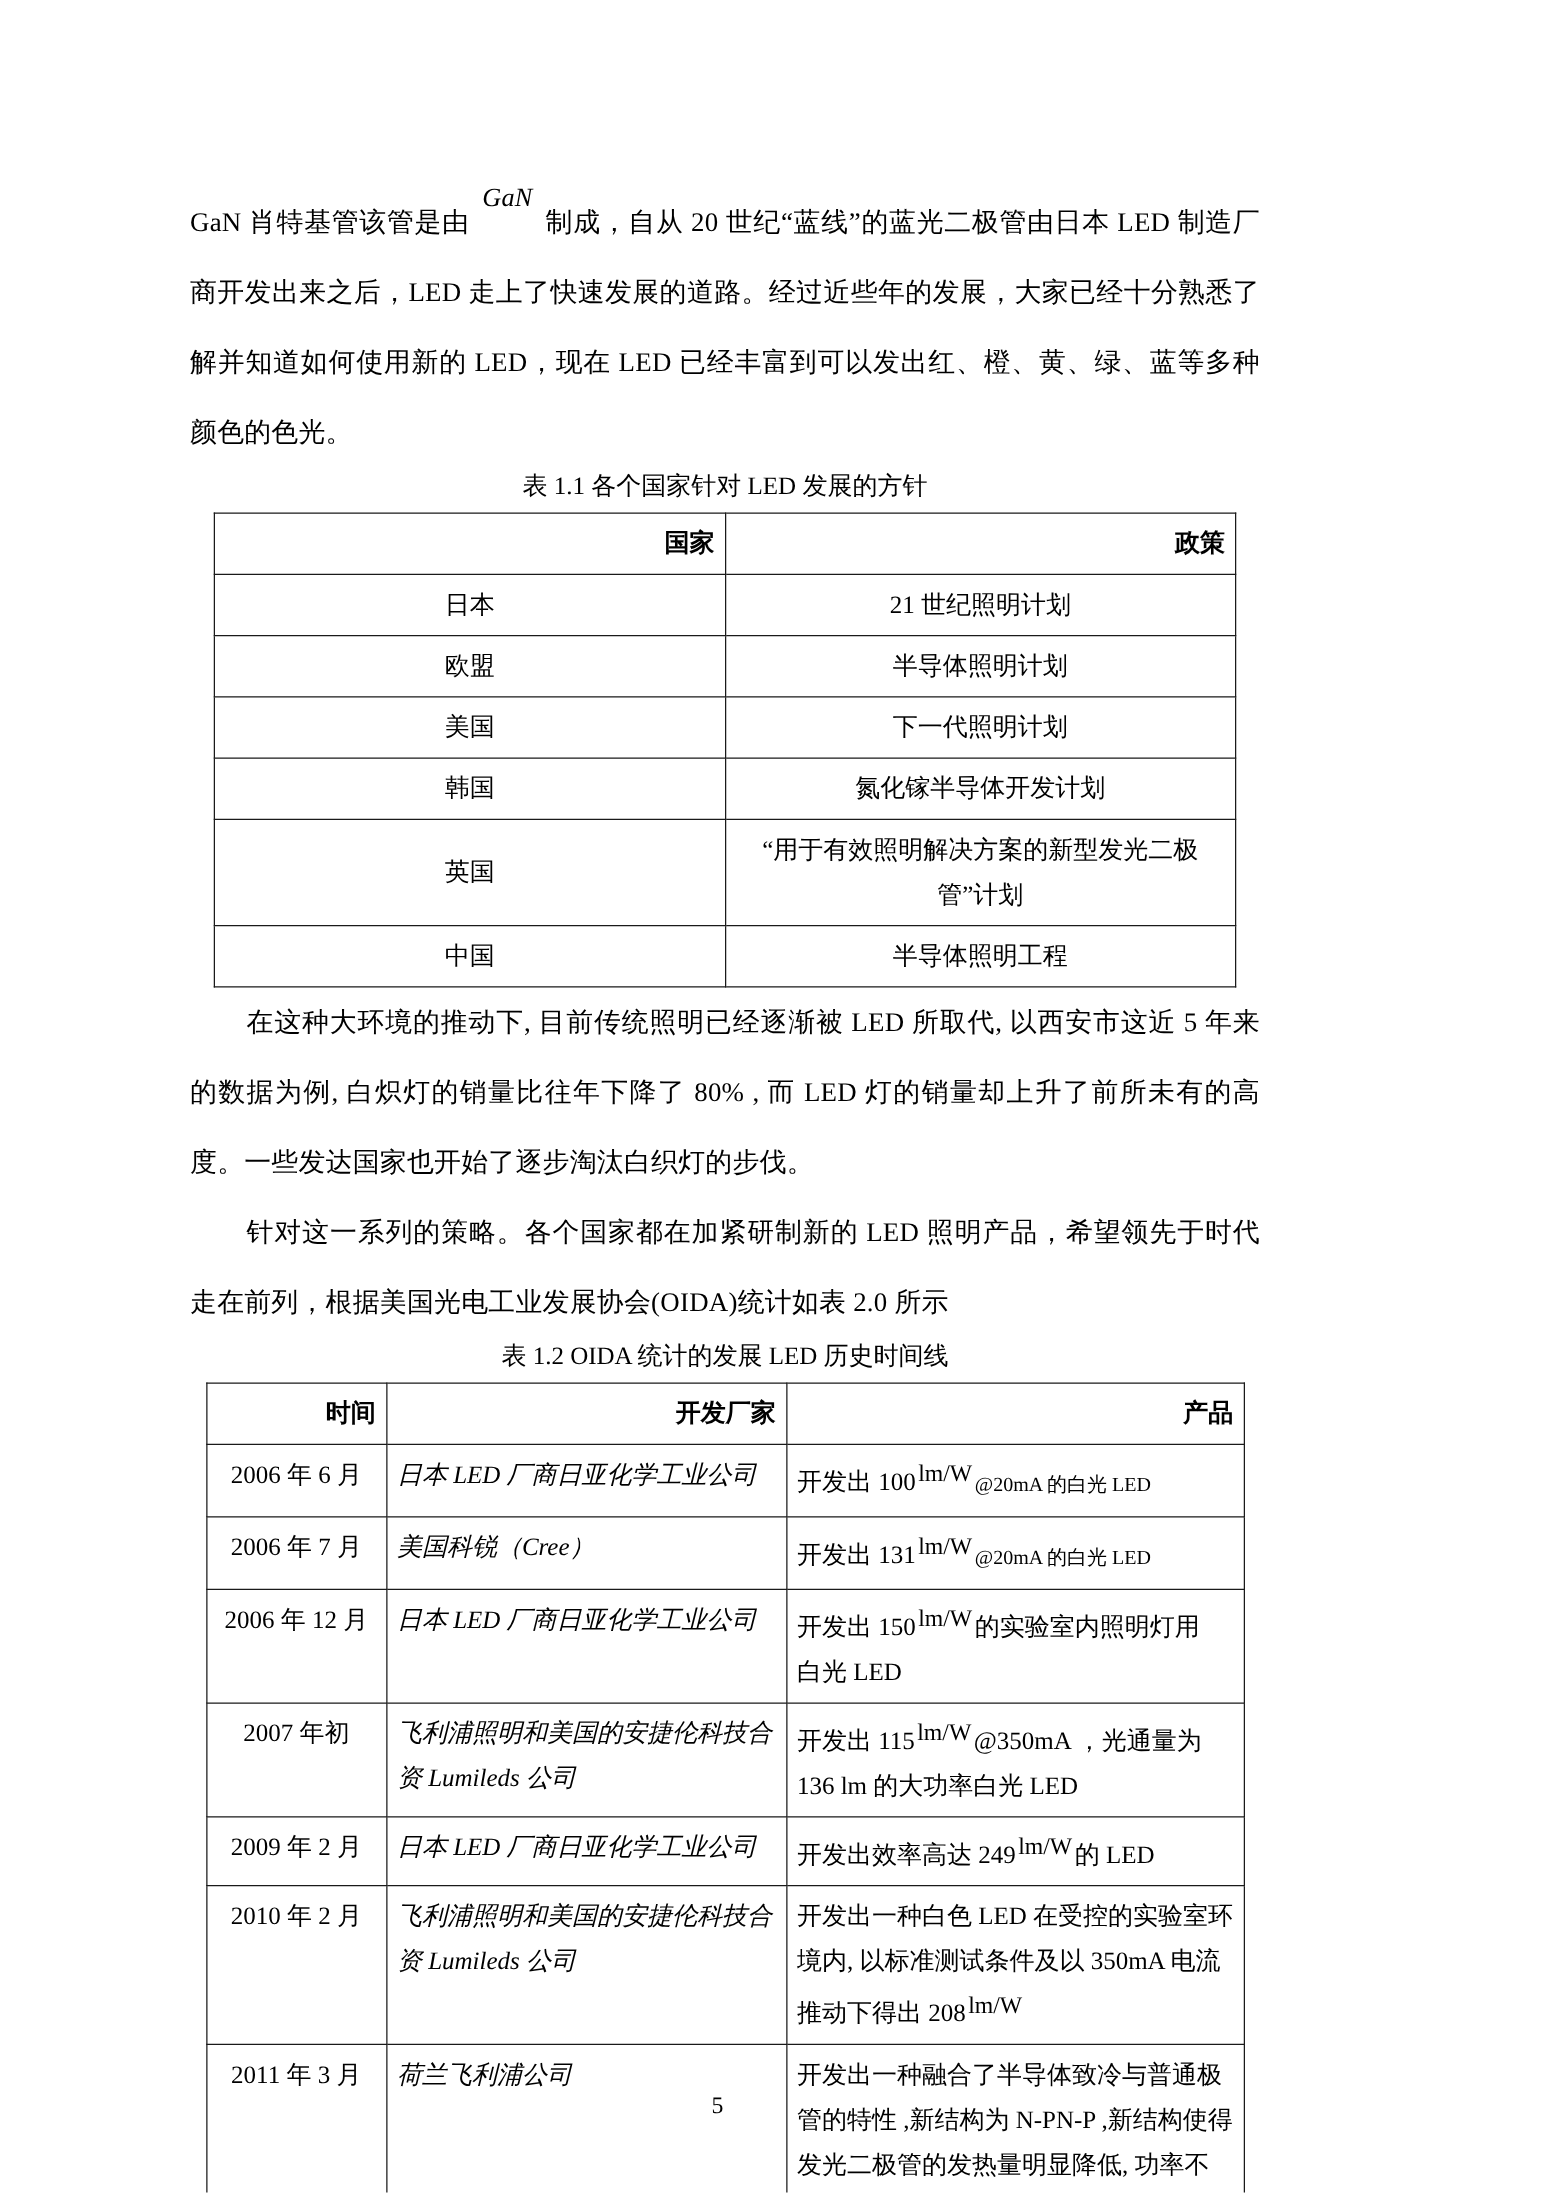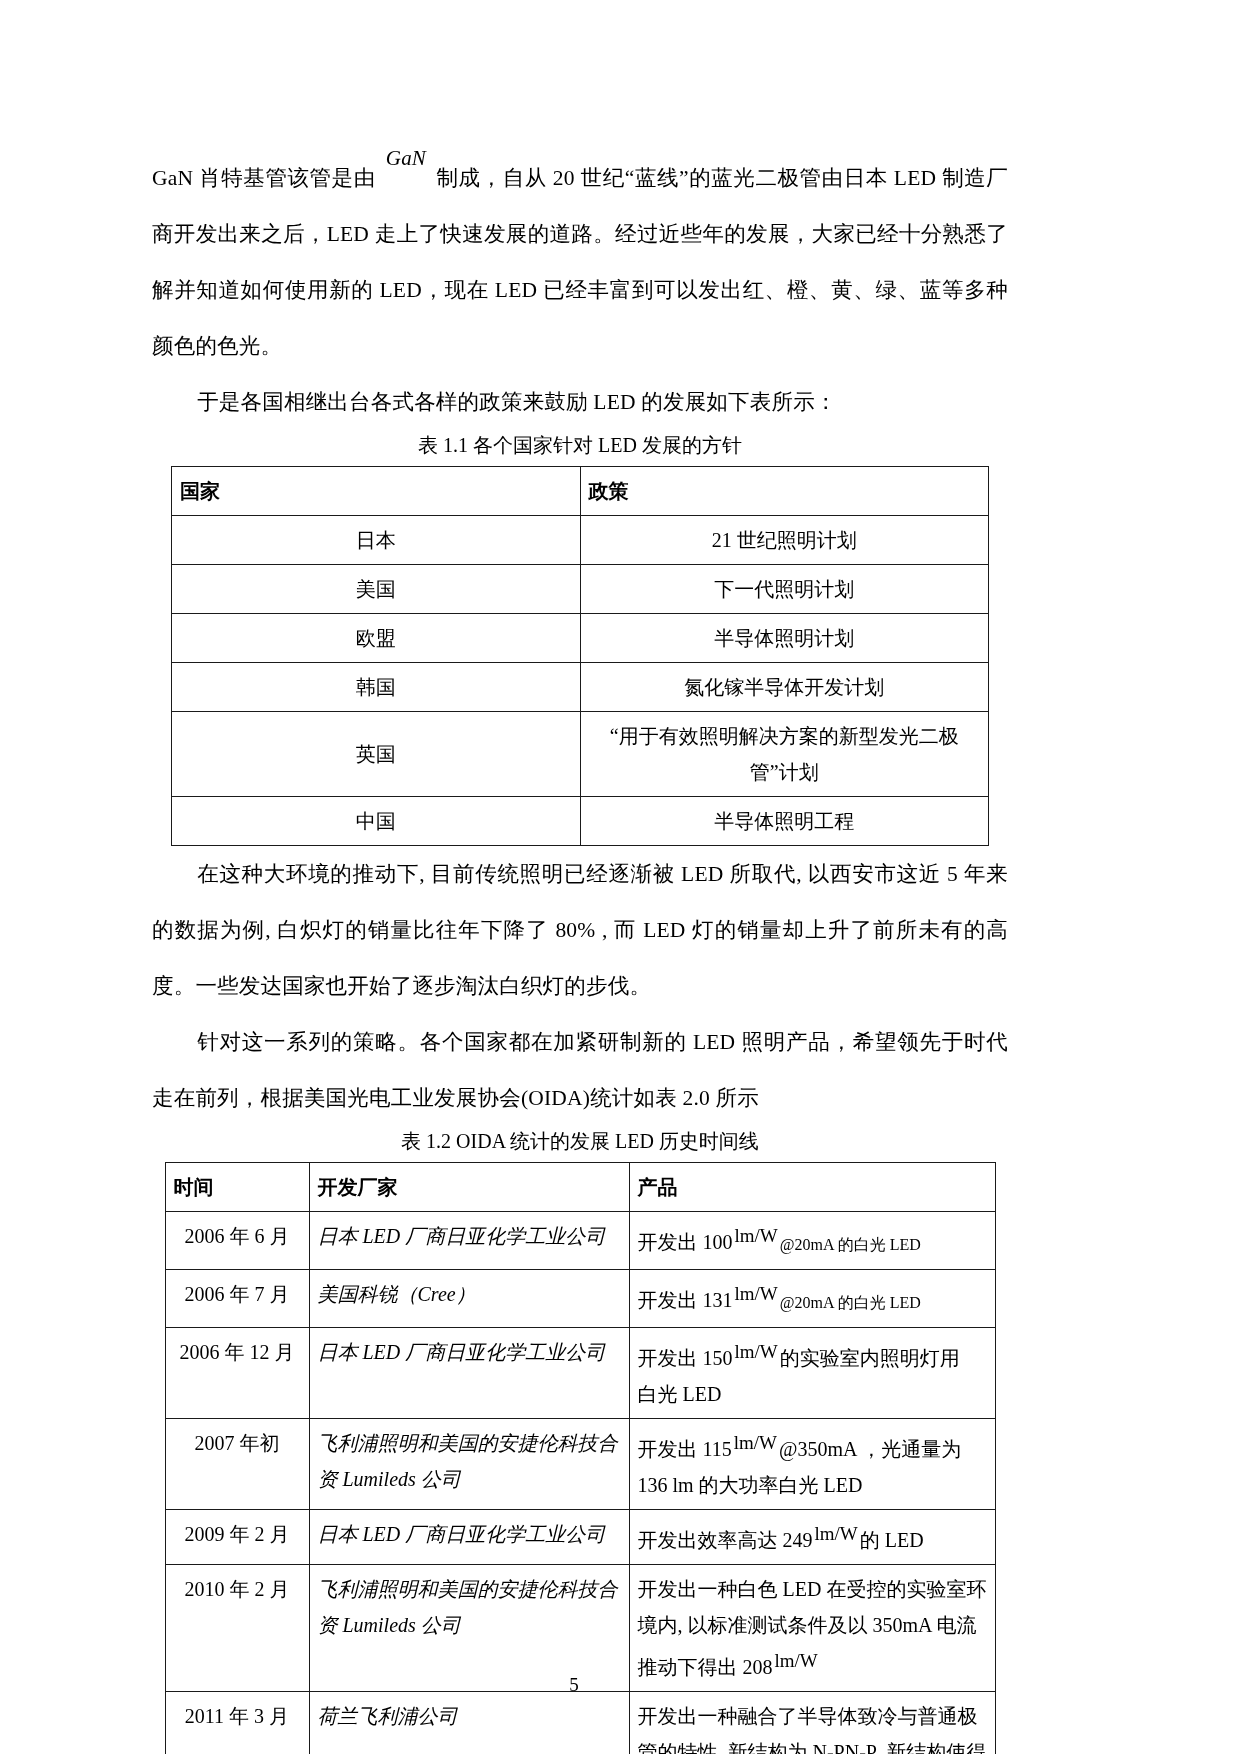--- a/index.html
+++ b/index.html
@@ -60,21 +60,21 @@
   table.doc td, table.doc th {
     border: 1.6px solid #1a1a1a;
     padding: 6px 8px;
     font-size: 20px;
     line-height: 36px;
     font-weight: normal;
     vertical-align: middle;
   }
   table.doc th {
     font-weight: bold;
-    text-align: left;
+    text-align: right;
   }
   .t1 td.country { text-align: center; width: 272px; }
   .t1 td.policy  { text-align: center; }
 
   .t2 { width: 830px; }
   .t2 col.c1 { width: 144px; }
   .t2 col.c2 { width: 320px; }
   .t2 col.c3 { width: 366px; }
   .t2 td.time { text-align: center; vertical-align: top; margin-left: 46px; }
   .t2 td.maker { text-align: left; vertical-align: top; font-style: italic; }
@@ -103,41 +103,40 @@
     font-size: 19px;
   }
 </style>
 </head>
 <body>
 
 <div class="page">
 
   <p class="para"><span>GaN 肖特基管该管是由</span><span class="sup-inline">GaN</span><span>制成，自从 20 世纪“蓝线”的蓝光二极管由日本 LED 制造厂商开发出来之后，LED 走上了快速发展的道路。经过近些年的发展，大家已经十分熟悉了解并知道如何使用新的 LED，现在 LED 已经丰富到可以发出红、橙、黄、绿、蓝等多种颜色的色光。</span></p>
 
-  <p class="para indent">于是各国相继出台各式各样的政策来鼓励 LED 的发展如下表所示：</p>
 
   <div class="tbl-caption">表 1.1 各个国家针对 LED 发展的方针</div>
 
   <table class="doc t1">
     <tbody>
       <tr>
         <th class="country">国家</th>
         <th class="policy">政策</th>
       </tr>
       <tr>
         <td class="country">日本</td>
         <td class="policy">21 世纪照明计划</td>
       </tr>
       <tr>
+        <td class="country">欧盟</td>
+        <td class="policy">半导体照明计划</td>
+      </tr>
+      <tr>
         <td class="country">美国</td>
         <td class="policy">下一代照明计划</td>
-      </tr>
-      <tr>
-        <td class="country">欧盟</td>
-        <td class="policy">半导体照明计划</td>
       </tr>
       <tr>
         <td class="country">韩国</td>
         <td class="policy">氮化镓半导体开发计划</td>
       </tr>
       <tr>
         <td class="country">英国</td>
         <td class="policy">“用于有效照明解决方案的新型发光二极管”计划</td>
       </tr>
       <tr>

